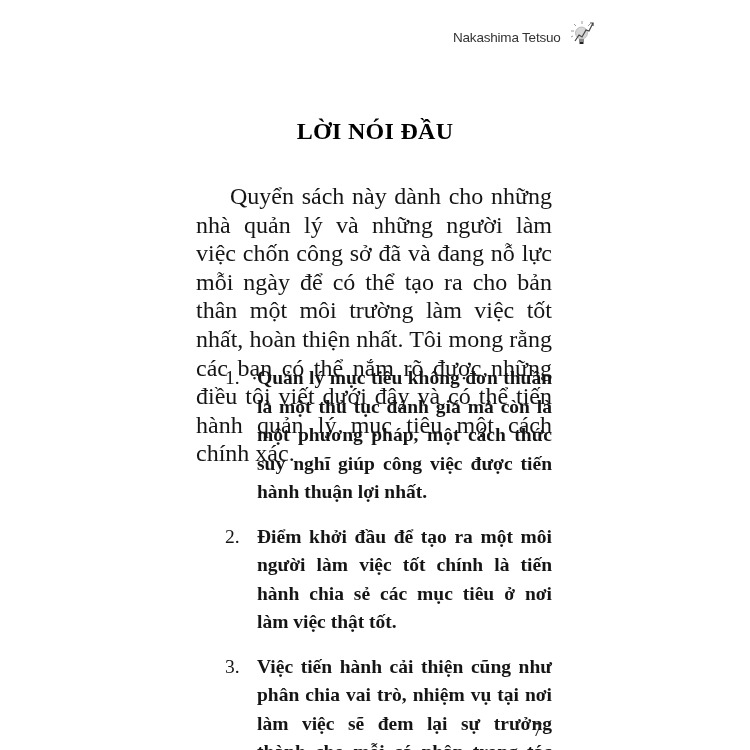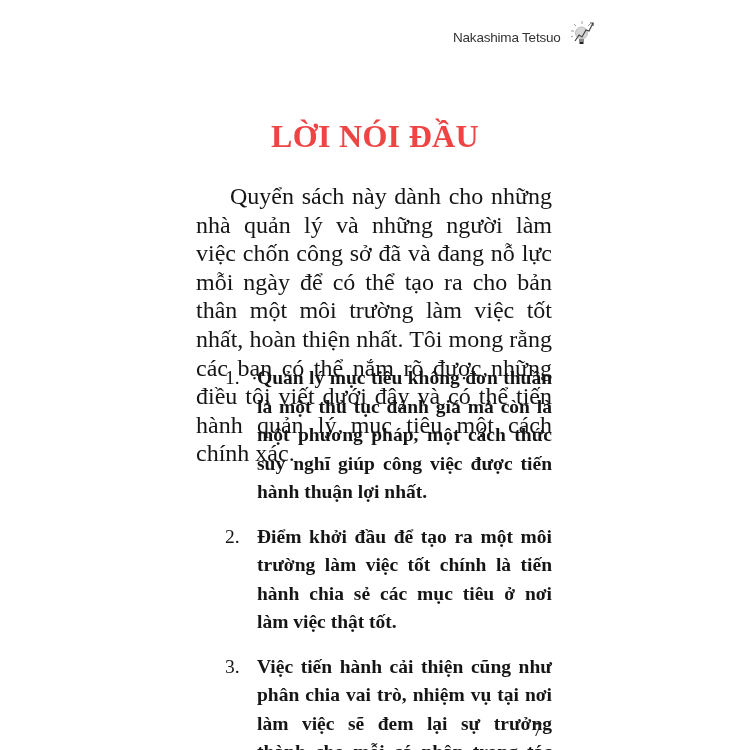--- a/index.html
+++ b/index.html
@@ -35,23 +35,23 @@
       margin-top: -6px;
     }
     .chapter-title {
       position: absolute;
       top: 118px;
       left: 0;
       width: 750px;
       text-align: center;
       font-family: "Liberation Serif", serif;
       font-weight: bold;
-      font-size: 32px;
+      font-size: 24px;
       letter-spacing: 0.3px;
-      color: #ef4444;
+      color: #000000;
     }
     .body-text {
       position: absolute;
       top: 182px;
       left: 196px;
       width: 356px;
       font-family: "Liberation Serif", serif;
       font-size: 24px;
       line-height: 28.6px;
       color: #151515;
@@ -123,21 +123,21 @@
   <p>Quyển sách này dành cho những nhà quản lý và những người làm việc chốn công sở đã và đang nỗ lực mỗi ngày để có thể tạo ra cho bản thân một môi trường làm việc tốt nhất, hoàn thiện nhất. Tôi mong rằng các bạn có thể nắm rõ được những điều tôi viết dưới đây và có thể tiến hành quản lý mục tiêu một cách chính xác.</p>
 </div>
 
 <ol class="list">
   <li>
     <span class="num">1.</span>
     <span class="txt">Quản lý mục tiêu không đơn thuần là một thủ tục đánh giá mà còn là một phương pháp, một cách thức suy nghĩ giúp công việc được tiến hành thuận lợi nhất.</span>
   </li>
   <li>
     <span class="num">2.</span>
-    <span class="txt">Điểm khởi đầu để tạo ra một môi trường làm việc tốt chính là tiến hành chia sẻ các mục tiêu ở nơi làm việc thật tốt.</span>
+    <span class="txt">Điểm khởi đầu để tạo ra một môi người làm việc tốt chính là tiến hành chia sẻ các mục tiêu ở nơi làm việc thật tốt.</span>
   </li>
   <li>
     <span class="num">3.</span>
     <span class="txt">Việc tiến hành cải thiện cũng như phân chia vai trò, nhiệm vụ tại nơi làm việc sẽ đem lại sự trưởng thành cho mỗi cá nhân trong tác phong cũng như năng lực làm việc, những điều mang đến thành quả ngoài mong đợi của chúng ta.</span>
   </li>
 </ol>
 
 <div class="page-number">7</div>
 
 </body></html>

